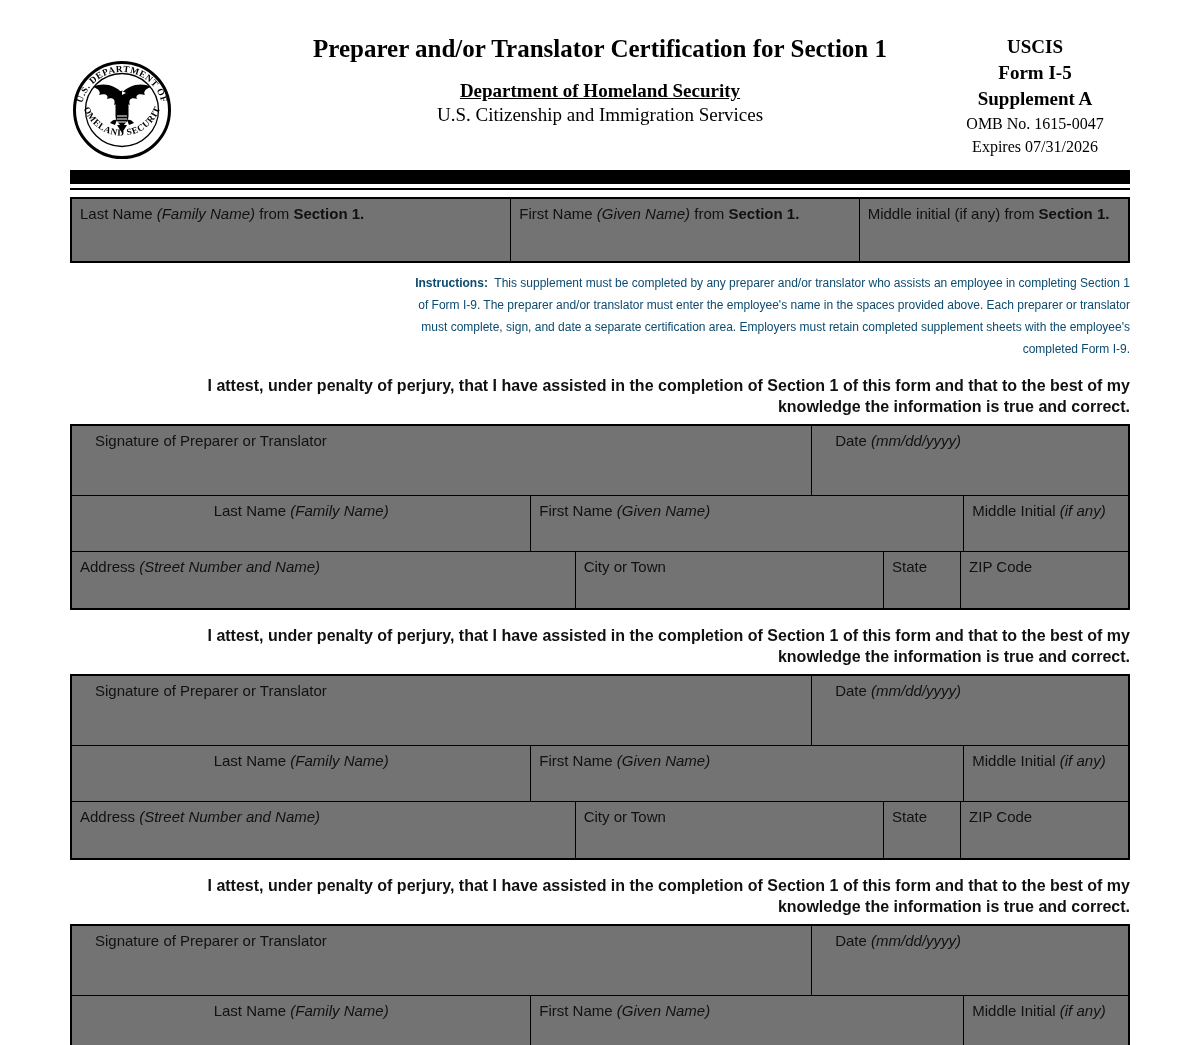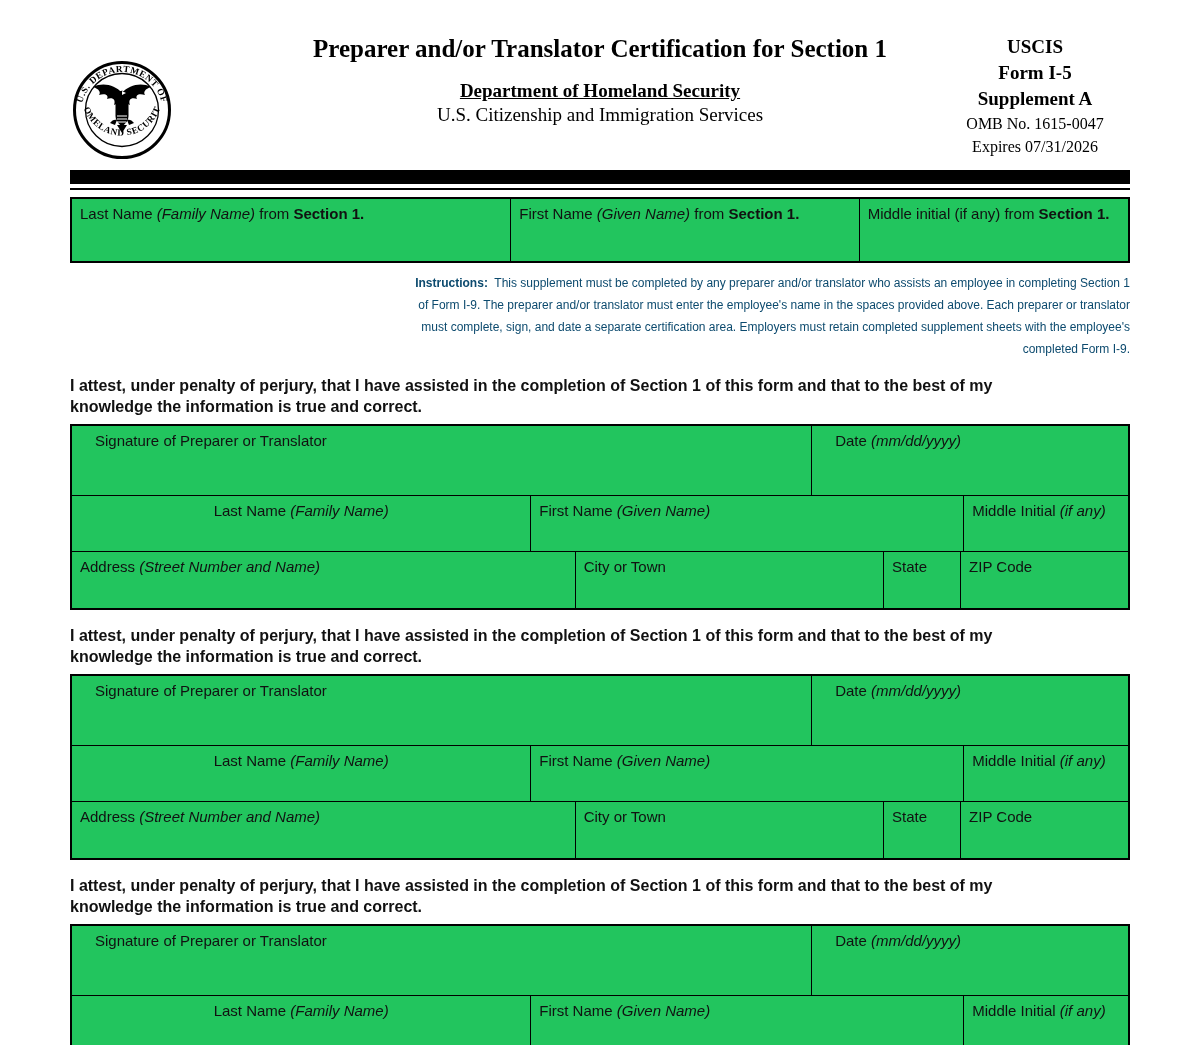--- a/index.html
+++ b/index.html
@@ -24,21 +24,21 @@
     position: absolute; right: 0; top: 34px; width: 190px; text-align: center;
     font-family: "Liberation Serif", serif;
   }
   .fr-bold { font-size: 19px; font-weight: bold; line-height: 26px; }
   .fr-reg  { font-size: 16px; line-height: 23px; }
 
   .black-bar { height: 14px; background: #000; }
   .thin-bar  { height: 2px; background: #000; margin-top: 4px; }
 
   
-  .tbl { border: 2px solid #000; background: #22c55e; }
+  .tbl { border: 2px solid #000; background: #737373; }
   .tr { display: flex; }
   .tr + .tr { border-top: 1.5px solid #000; }
   .td { padding: 5px 8px; overflow: hidden; }
   .td + .td { border-left: 1.5px solid #000; }
   .lbl { font-size: 15px; line-height: 19px; color: #111; }
   .lbl i { font-style: italic; }
   .lbl b { font-weight: bold; }
 
   .top-tbl { margin-top: 7px; }
   .top-tbl .td { height: 62px; }
@@ -60,21 +60,21 @@
   .w-mid   { flex: 1; }
 
   .w-addr  { flex: 0 0 47.6%; }
   .w-city  { flex: 0 0 29.2%; }
   .w-state { flex: 0 0 7.3%; }
   .w-zip   { flex: 1; }
 
   
   .instructions { margin-top: 9px; font-size: 12px; line-height: 22px; color: #0c4a6e; text-align: right; }
   .instructions b { font-weight: bold; }
-  .attest { margin-top: 15px; margin-bottom: 7px; font-size: 16px; font-weight: bold; line-height: 21px; color: #111; }
+  .attest { margin-top: 15px; margin-bottom: 7px; font-size: 16px; font-weight: bold; line-height: 21px; color: #111; text-align: right; }
   .attest div { display: block; }
 </style>
 </head>
 <body>
 
 <div class="page">
 
   <div class="hdr">
 
     <div class="seal">

